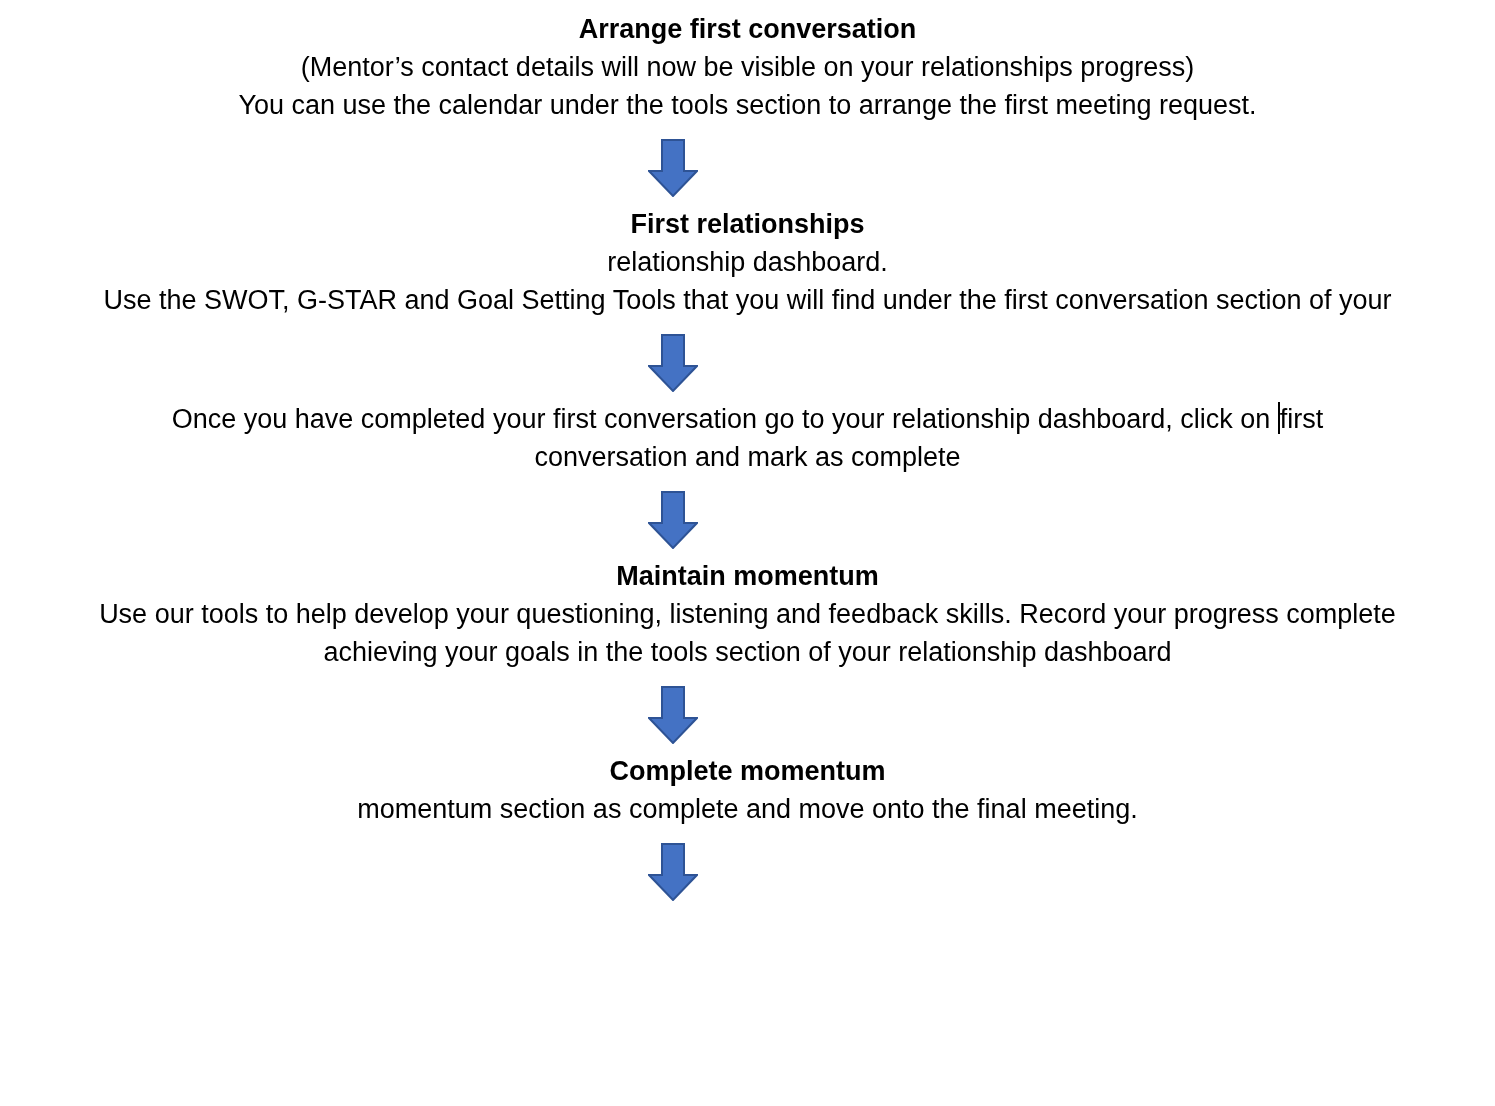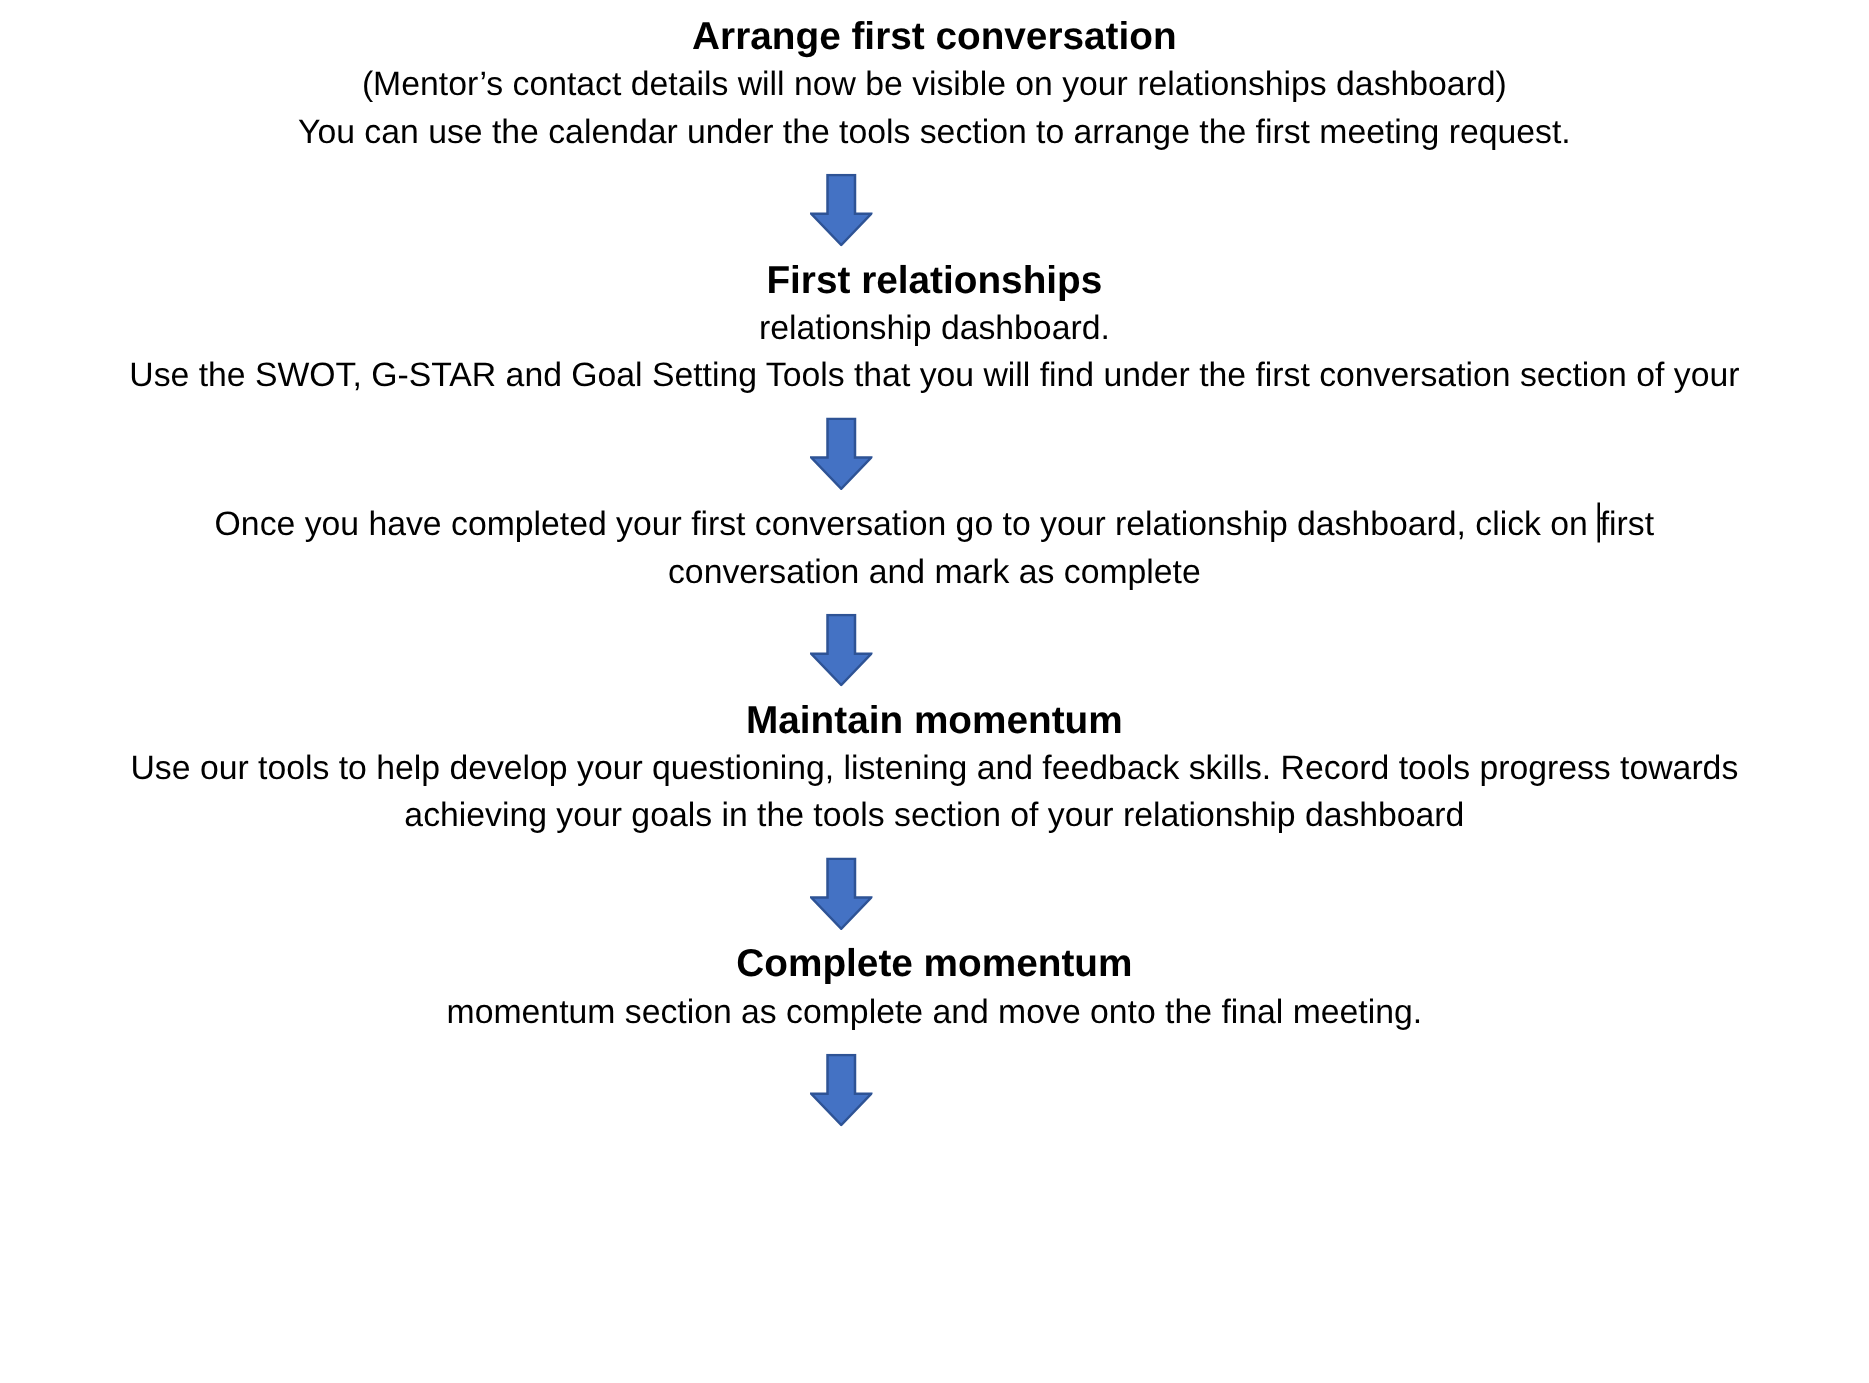--- a/index.html
+++ b/index.html
@@ -13,21 +13,21 @@
     overflow: hidden;
     font-family: "Liberation Sans", sans-serif;
     color: #000000;
   }
   .flow {
     padding-top: 10px;
     text-align: center;
   }
   .step .heading {
     font-weight: bold;
-    font-size: 31px;
+    font-size: 27px;
     line-height: 38px;
     white-space: nowrap;
   }
   .step .line {
     font-size: 27px;
     line-height: 38px;
     white-space: nowrap;
   }
   .arrow-row {
     height: 58px;
@@ -52,21 +52,21 @@
     vertical-align: -6px;
   }
 </style>
 </head>
 <body style="background: rgb(255, 255, 255); color: rgb(0, 0, 0);">
 
 <div class="flow">
 
   <div class="step">
     <div class="heading">Arrange first conversation</div>
-    <div class="line">(Mentor’s contact details will now be visible on your relationships dashboard)</div>
+    <div class="line">(Mentor’s contact details will now be visible on your relationships progress)</div>
     <div class="line">You can use the calendar under the tools section to arrange the first meeting request.</div>
   </div>
 
   <div class="arrow-row">
     <svg width="50" height="58" viewBox="0 0 50 58">
         <polygon points="14,1 36,1 36,32 49,32 25,57 1,32 14,32"></polygon>
       </svg>
   </div>
 
   <div class="step">
@@ -87,21 +87,21 @@
   </div>
 
   <div class="arrow-row">
     <svg width="50" height="58" viewBox="0 0 50 58">
         <polygon points="14,1 36,1 36,32 49,32 25,57 1,32 14,32"></polygon>
       </svg>
   </div>
 
   <div class="step">
     <div class="heading">Maintain momentum</div>
-    <div class="line">Use our tools to help develop your questioning, listening and feedback skills. Record tools progress towards</div>
+    <div class="line">Use our tools to help develop your questioning, listening and feedback skills. Record your progress complete</div>
     <div class="line">achieving your goals in the tools section of your relationship dashboard</div>
   </div>
 
   <div class="arrow-row">
     <svg width="50" height="58" viewBox="0 0 50 58">
         <polygon points="14,1 36,1 36,32 49,32 25,57 1,32 14,32"></polygon>
       </svg>
   </div>
 
   <div class="step">

